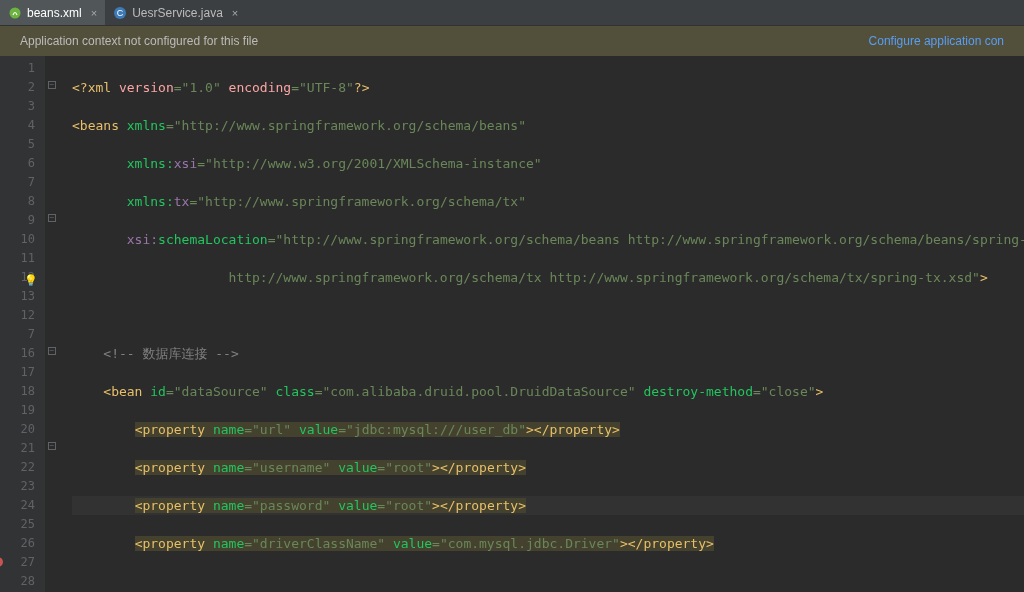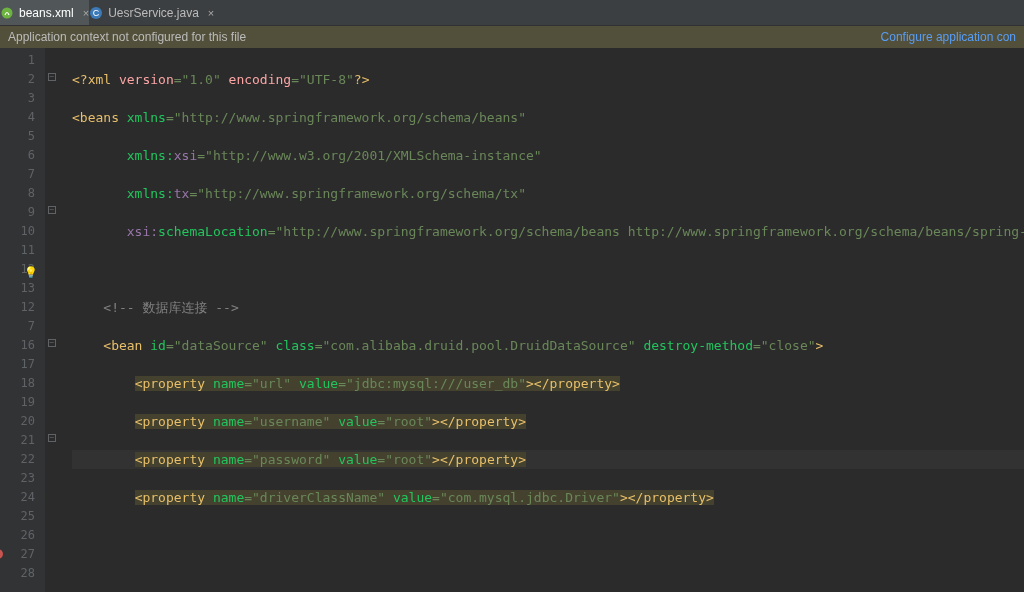--- a/index.html
+++ b/index.html
@@ -17,38 +17,38 @@
     display: flex;
     align-items: center;
     background: #3c3f41;
     height: 26px;
     border-bottom: 1px solid #323232;
   }
   .tab {
     display: flex;
     align-items: center;
     gap: 5px;
-    padding: 0 0;
+    padding: 0 8px;
     height: 100%;
     color: #bbbbbb;
     font-family: "Segoe UI", sans-serif;
     font-size: 12px;
     cursor: pointer;
   }
   .tab.active { background: #515658; color: #ffffff; }
   .tab .file-icon { width: 14px; height: 14px; display: inline-flex; align-items: center; justify-content: center; }
   .close-x { color: #a9a9a9; margin-left: 4px; font-size: 11px; }
   .notice-bar {
     display: flex;
     align-items: center;
     justify-content: space-between;
     background: #52503a;
     color: #bbbbbb;
-    height: 22px;
-    padding: 0 8px;
+    height: 30px;
+    padding: 0 20px;
     font-family: "Segoe UI", sans-serif;
     font-size: 12px;
   }
   .notice-bar .link { color: #589df6; cursor: pointer; white-space: nowrap; }
   .editor-area {
     display: flex;
     height: calc(100% - 48px);
     background: #2b2b2b;
   }
   .gutter {
@@ -180,20 +180,21 @@
     <div class="fold-mark" style="top:291px">−</div>
     <div class="fold-mark" style="top:386px">−</div>
   </div>
 
   <div class="editor">
 <div class="code-line"><span class="c-pi">&lt;?</span><span class="c-pi">xml</span> <span class="c-pi-attr">version</span><span class="c-val">=</span><span class="c-val">"1.0"</span> <span class="c-pi-attr">encoding</span><span class="c-val">=</span><span class="c-val">"UTF-8"</span><span class="c-pi">?&gt;</span></div>
 <div class="code-line"><span class="c-tag">&lt;</span><span class="c-tag">beans</span> <span class="c-attr">xmlns</span><span class="c-val">=</span><span class="c-val">"http://www.springframework.org/schema/beans"</span></div>
 <div class="code-line">       <span class="c-attr">xmlns:</span><span class="c-ns">xsi</span><span class="c-val">=</span><span class="c-val">"http://www.w3.org/2001/XMLSchema-instance"</span></div>
 <div class="code-line">       <span class="c-attr">xmlns:</span><span class="c-ns">tx</span><span class="c-val">=</span><span class="c-val">"http://www.springframework.org/schema/tx"</span></div>
 <div class="code-line">       <span class="c-ns">xsi:</span><span class="c-attr">schemaLocation</span><span class="c-val">=</span><span class="c-val">"http://www.springframework.org/schema/beans http://www.springframework.org/schema/beans/spring-beans.xsd</span></div>
+<div class="code-line">                    <span class="c-val">http://www.springframework.org/schema/tx http://www.springframework.org/schema/tx/spring-tx.xsd"</span><span class="c-tag">&gt;</span></div>
 <div class="code-line"></div>
 <div class="code-line">    <span class="c-cmnt">&lt;!-- 数据库连接 --&gt;</span></div>
 <div class="code-line">    <span class="c-tag">&lt;</span><span class="c-tag">bean</span> <span class="c-attr">id</span><span class="c-val">=</span><span class="c-val">"dataSource"</span> <span class="c-attr">class</span><span class="c-val">=</span><span class="c-val">"com.alibaba.druid.pool.DruidDataSource"</span> <span class="c-attr">destroy-method</span><span class="c-val">=</span><span class="c-val">"close"</span><span class="c-tag">&gt;</span></div>
 <div class="code-line">        <span class="hl"><span class="c-tag">&lt;</span><span class="c-tag">property</span> <span class="c-attr">name</span><span class="c-val">=</span><span class="c-val">"url"</span> <span class="c-attr">value</span><span class="c-val">=</span><span class="c-val">"jdbc:mysql:///user_db"</span><span class="c-tag">&gt;&lt;/</span><span class="c-tag">property</span><span class="c-tag">&gt;</span></span></div>
 <div class="code-line">        <span class="hl"><span class="c-tag">&lt;</span><span class="c-tag">property</span> <span class="c-attr">name</span><span class="c-val">=</span><span class="c-val">"username"</span> <span class="c-attr">value</span><span class="c-val">=</span><span class="c-val">"root"</span><span class="c-tag">&gt;&lt;/</span><span class="c-tag">property</span><span class="c-tag">&gt;</span></span></div>
 <div class="code-line current-line">        <span class="hl"><span class="c-tag">&lt;</span><span class="c-tag">property</span> <span class="c-attr">name</span><span class="c-val">=</span><span class="c-val">"password"</span> <span class="c-attr">value</span><span class="c-val">=</span><span class="c-val">"root"</span><span class="c-tag">&gt;&lt;/</span><span class="c-tag">property</span><span class="c-tag">&gt;</span></span></div>
 <div class="code-line">        <span class="hl"><span class="c-tag">&lt;</span><span class="c-tag">property</span> <span class="c-attr">name</span><span class="c-val">=</span><span class="c-val">"driverClassName"</span> <span class="c-attr">value</span><span class="c-val">=</span><span class="c-val">"com.mysql.jdbc.Driver"</span><span class="c-tag">&gt;&lt;/</span><span class="c-tag">property</span><span class="c-tag">&gt;</span></span></div>
 
 
 

